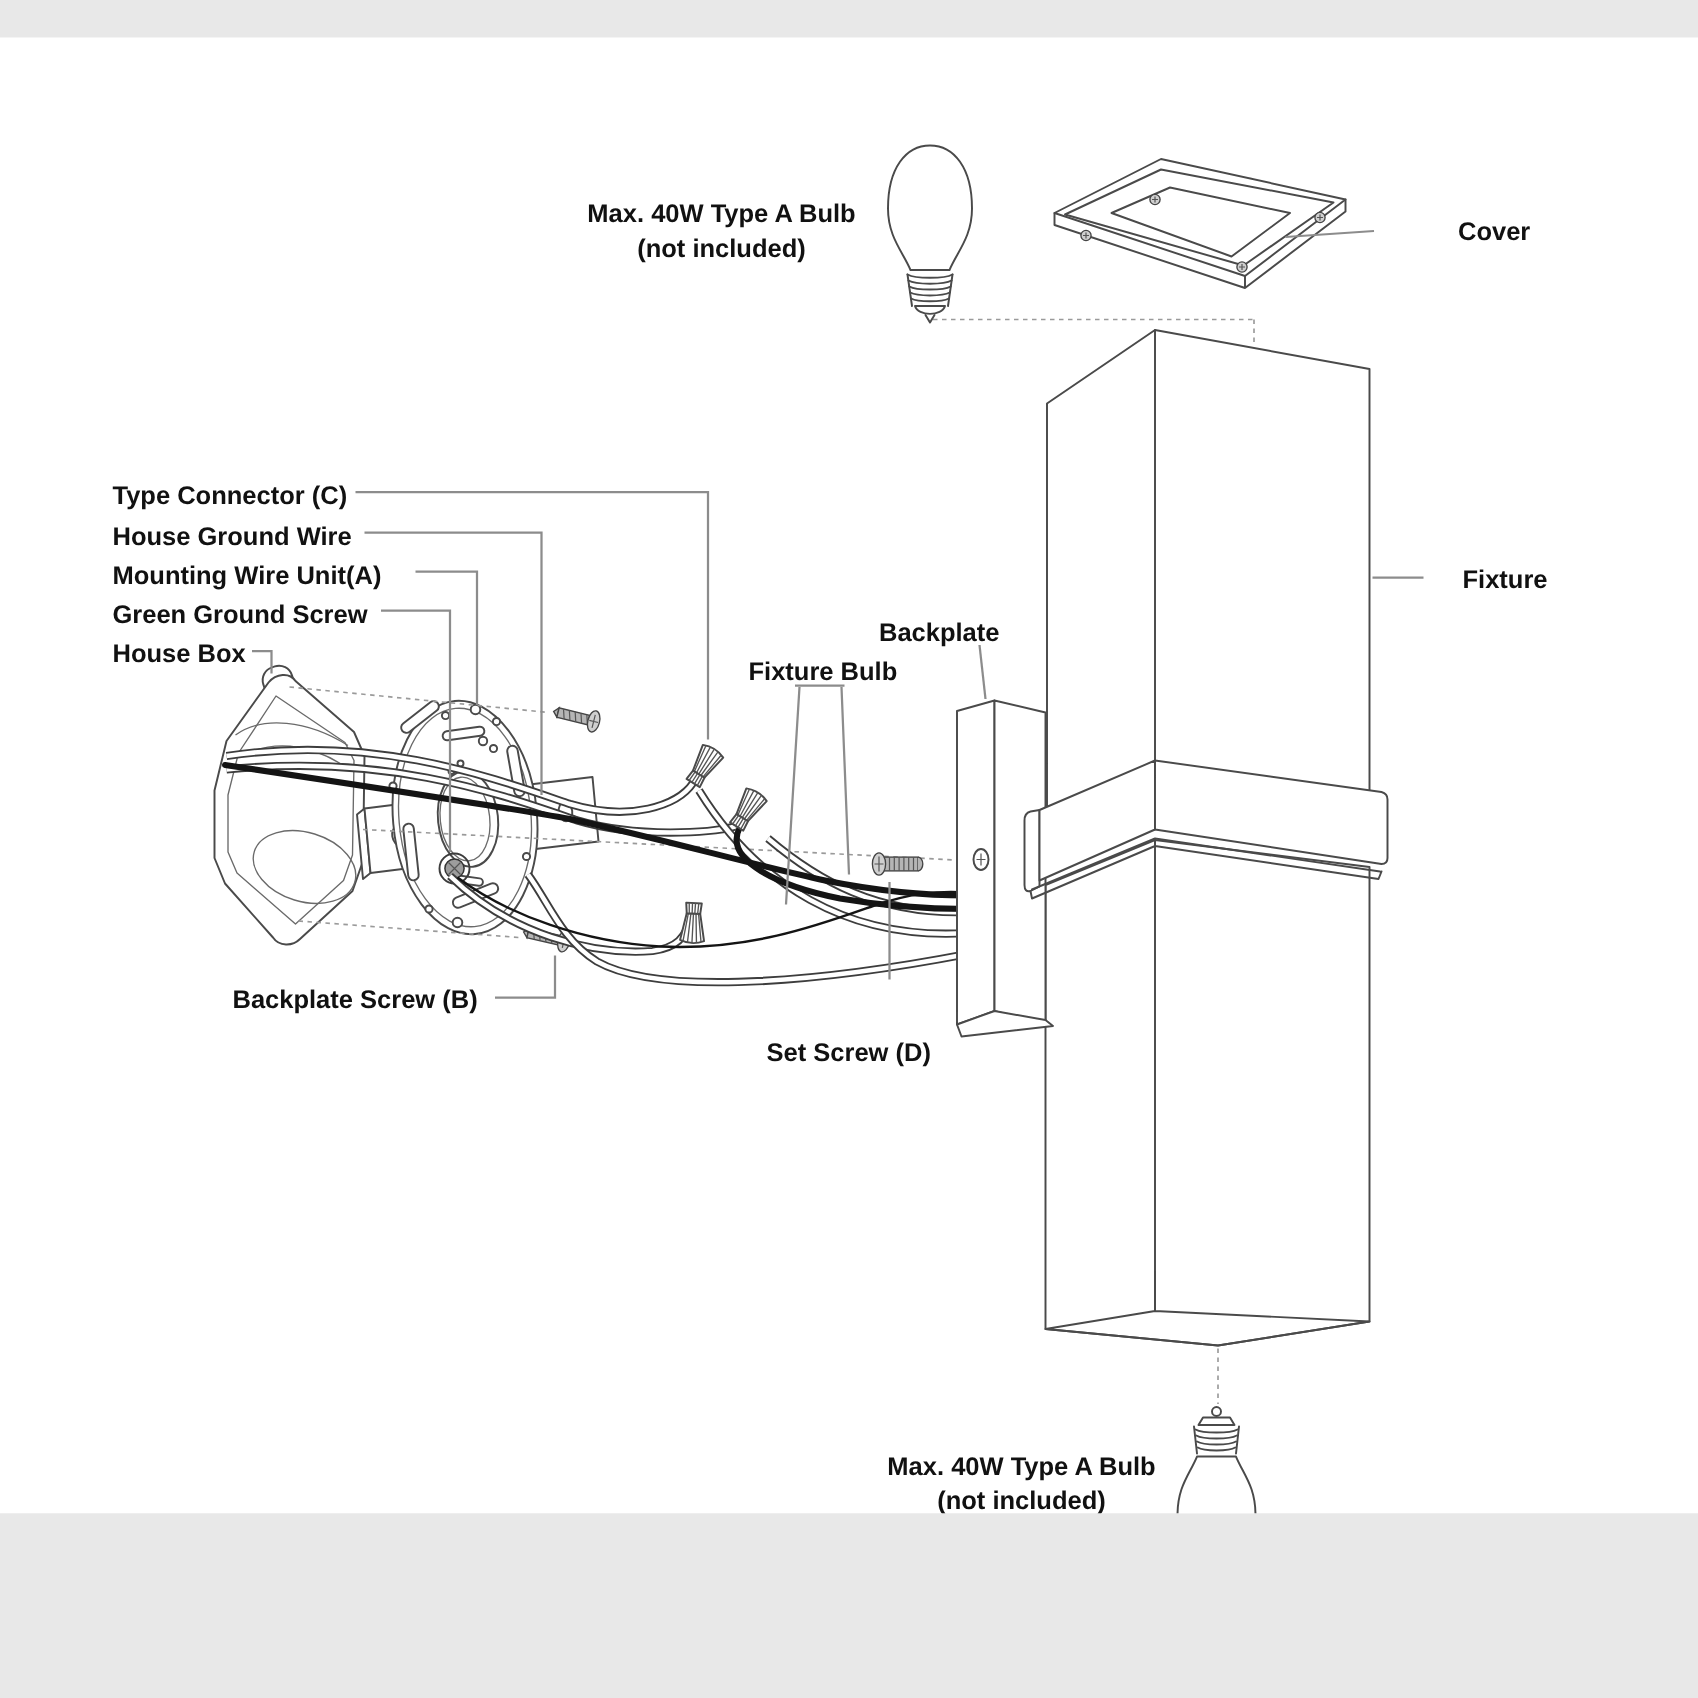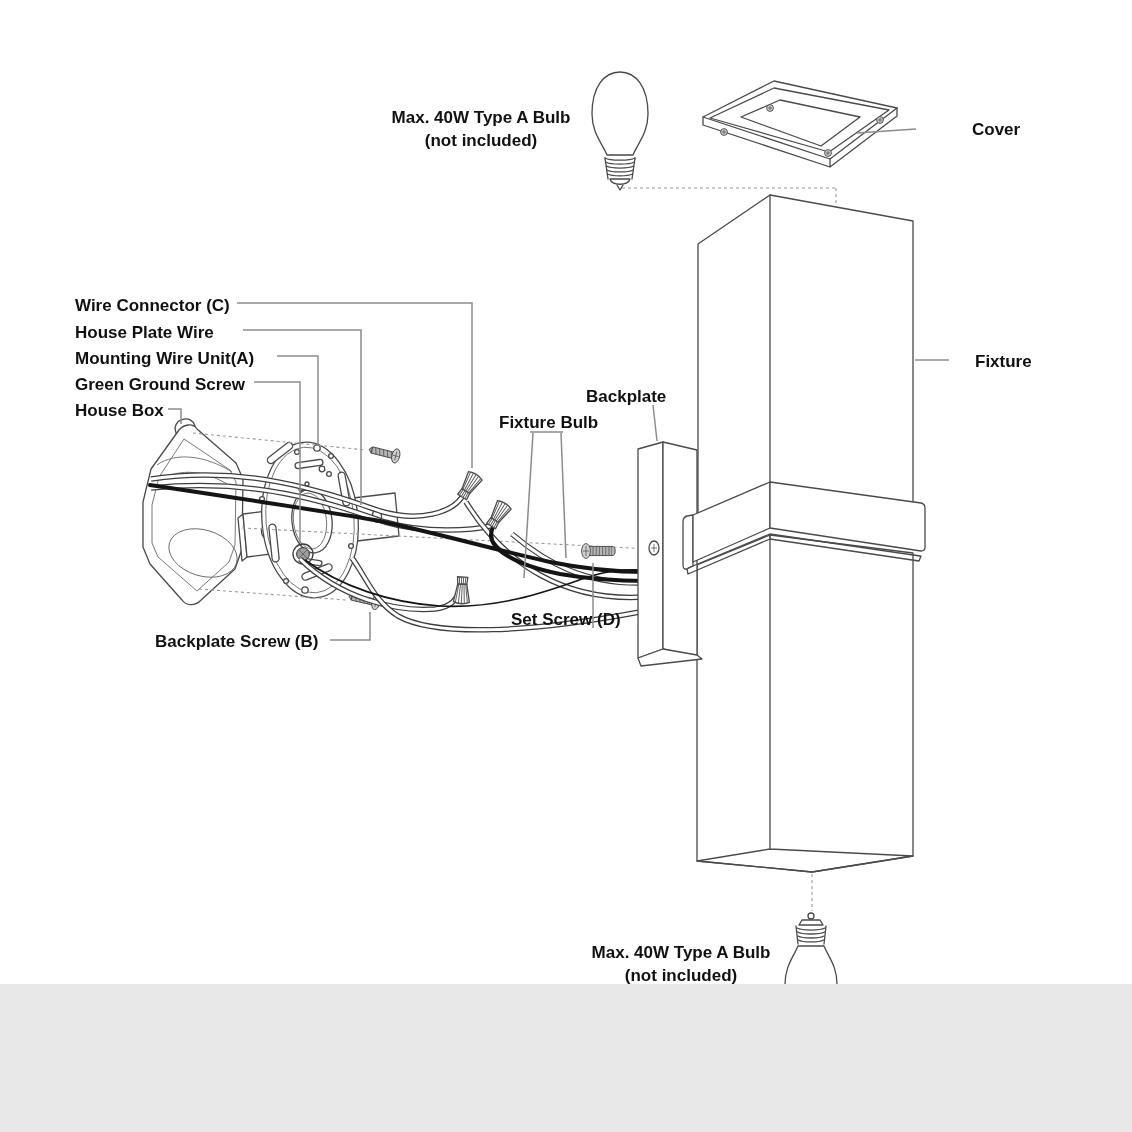--- a/index.html
+++ b/index.html
@@ -1,21 +1,21 @@
 <!DOCTYPE html>
 <html style="--background: #ffffff; --line: #4a4a4a; --text: #111111; --leader-line: #8c8c8c; --wire: #141414; --dashed-guide: #9a9a9a; --screw-fill: #b5b5b5;"><head>
 <meta charset="utf-8">
 <style>
   :root{
     --background:#ffffff; --line:#4a4a4a; --text:#111111;
     --leader-line:#8c8c8c; --wire:#141414; --dashed-guide:#9a9a9a; --screw-fill:#b5b5b5;
   }
   html,body{margin:0;padding:0;background:#e8e8e8;}
   #stage{position:relative;width:1132px;height:984px;background:var(--background);
-         font-family:"Liberation Sans", sans-serif;overflow:hidden;}
+         font-family:"Liberation Sans", sans-serif;overflow:hidden;margin-top:25px;}
   #art{position:absolute;left:0;top:0;}
   .ln{stroke:var(--line);fill:none;stroke-width:1.3;stroke-linejoin:round;stroke-linecap:round;}
   .lnt{stroke:#6a6a6a;fill:none;stroke-width:.9;stroke-linejoin:round;}
   .fw{stroke:var(--line);fill:#fff;stroke-width:1.3;stroke-linejoin:round;}
   .dash{stroke:var(--dashed-guide);stroke-width:1.1;stroke-dasharray:3 3;fill:none;}
   .leader{stroke:var(--leader-line);stroke-width:1.5;fill:none;}
   .wire-black{stroke:var(--wire);stroke-width:4;fill:none;stroke-linecap:round;}
   .wire-thin{stroke:var(--wire);stroke-width:1.6;fill:none;}
   .wire-out{stroke:#3d3d3d;stroke-width:5.5;fill:none;}
   .wire-in{stroke:#ffffff;stroke-width:3;fill:none;}
@@ -237,27 +237,27 @@
     <path class="leader" d="M915,360 H949"></path>
     <path class="leader" d="M857,133 L916,129"></path>
   </g>
 </svg>
 
   <div class="diagram-label center" style="left:331px;top:106px;">
     <div>Max. 40W Type A Bulb</div>
     <div>(not included)</div>
   </div>
   <div class="diagram-label" style="left:972px;top:118px;">Cover</div>
-  <div class="diagram-label" style="left:75px;top:294px;">Wire Connector (C)</div>
-  <div class="diagram-label" style="left:75px;top:321px;">House Plate Wire</div>
+  <div class="diagram-label" style="left:75px;top:294px;">Type Connector (C)</div>
+  <div class="diagram-label" style="left:75px;top:321px;">House Ground Wire</div>
   <div class="diagram-label" style="left:75px;top:347px;">Mounting Wire Unit(A)</div>
   <div class="diagram-label" style="left:75px;top:373px;text-align:center;">Green Ground Screw</div>
   <div class="diagram-label" style="left:75px;top:399px;">House Box</div>
   <div class="diagram-label" style="left:499px;top:411px;">Fixture Bulb</div>
   <div class="diagram-label" style="left:586px;top:385px;">Backplate</div>
   <div class="diagram-label" style="left:975px;top:350px;">Fixture</div>
   <div class="diagram-label" style="left:155px;top:630px;">Backplate Screw (B)</div>
-  <div class="diagram-label" style="left:511px;top:608px;">Set Screw (D)</div>
+  <div class="diagram-label" style="left:511px;top:665px;">Set Screw (D)</div>
   <div class="diagram-label center" style="left:531px;top:941px;">
     <div>Max. 40W Type A Bulb</div>
     <div>(not included)</div>
   </div>
 </div>
 
 </body></html>

